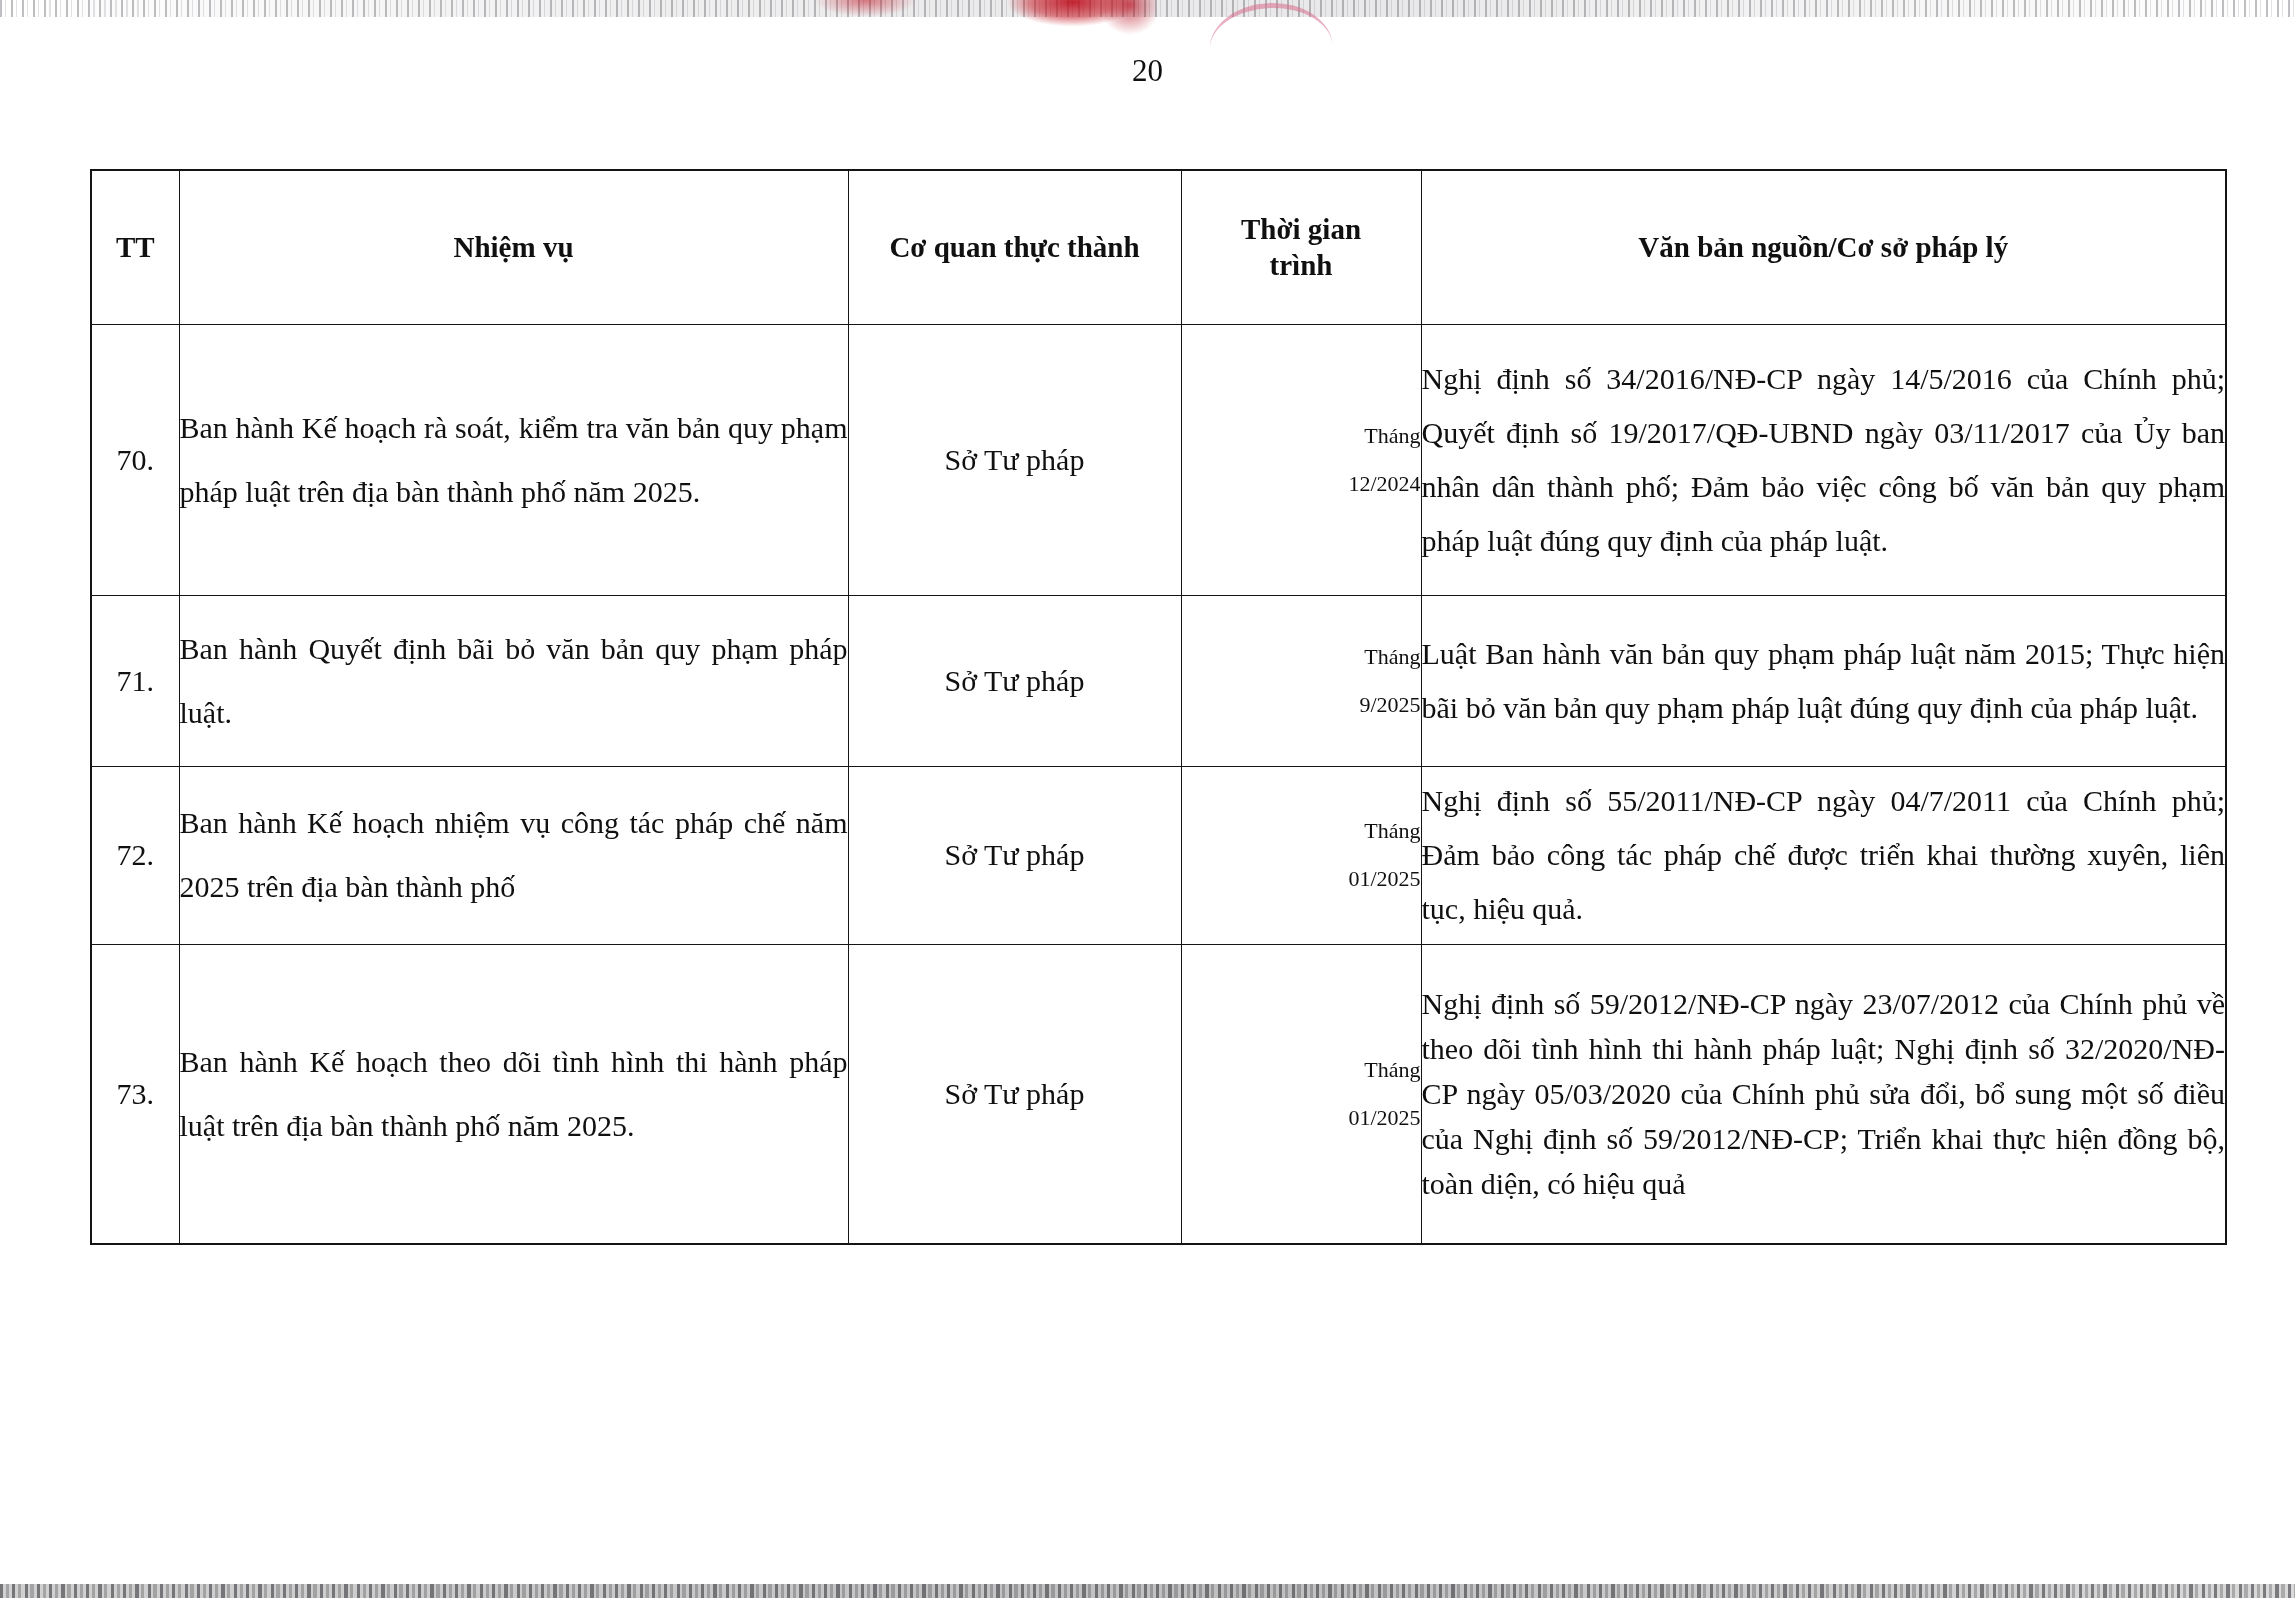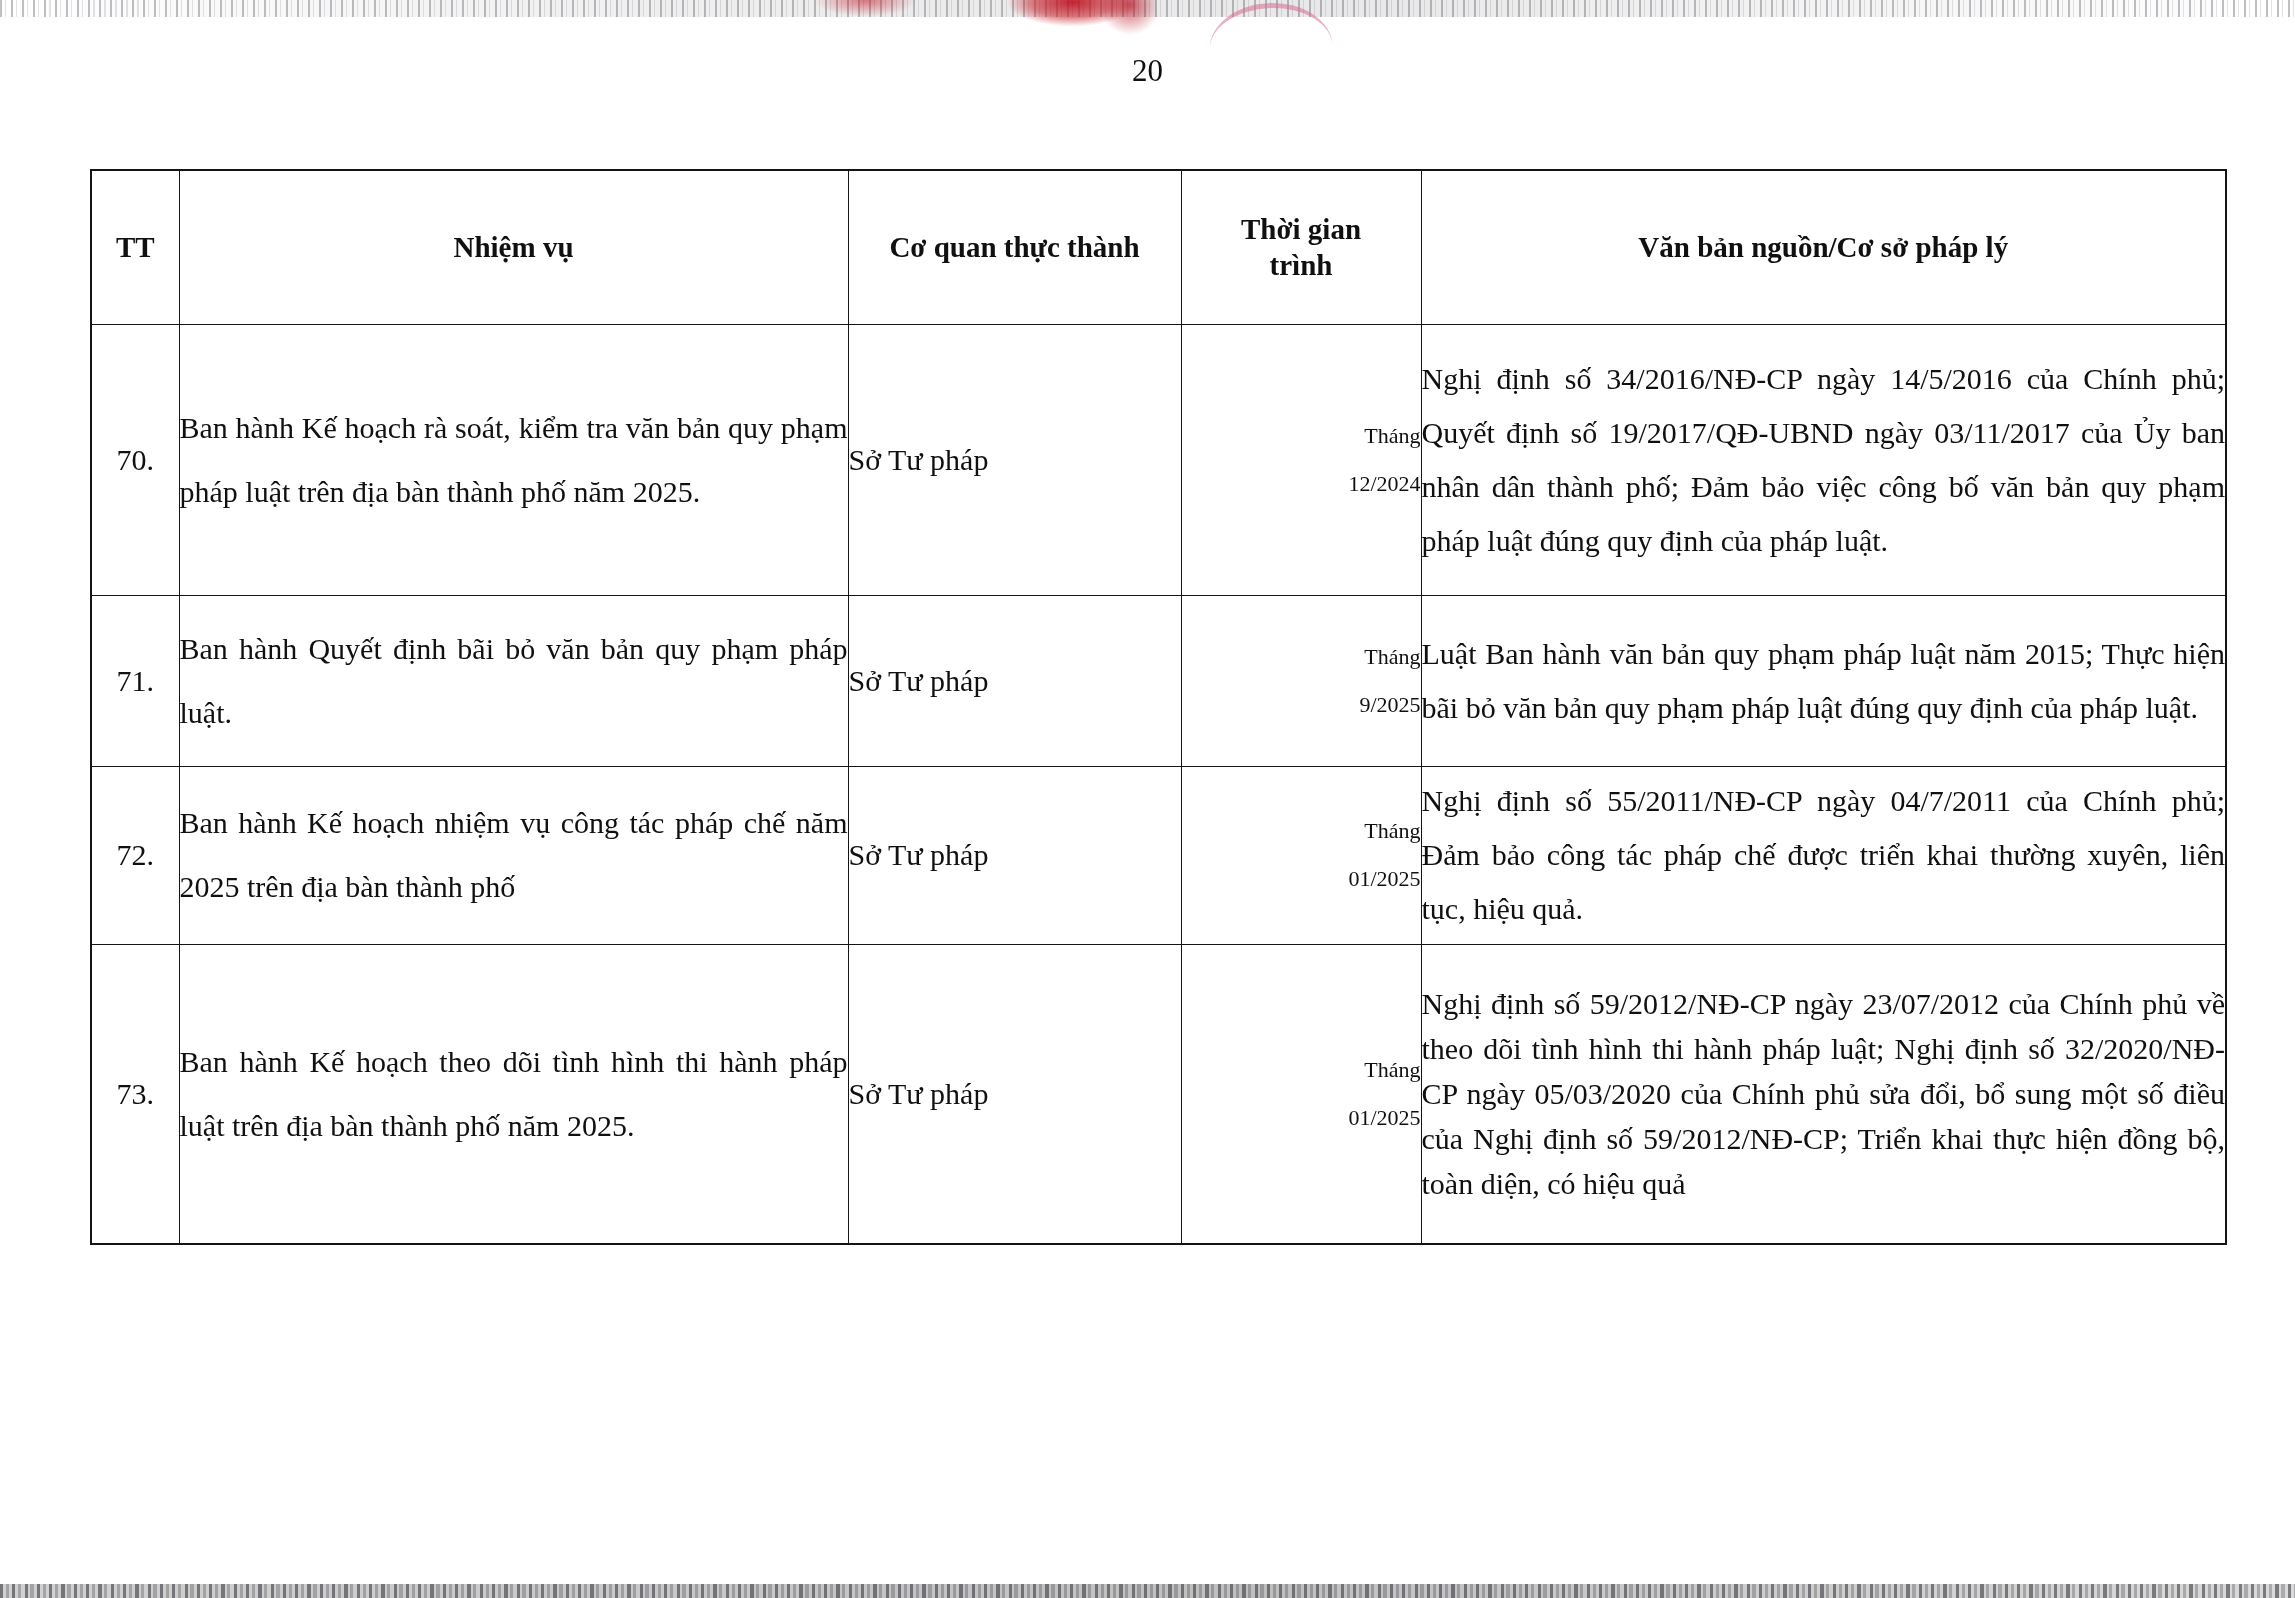--- a/index.html
+++ b/index.html
@@ -71,21 +71,21 @@
   tr.r-cont{height:171px;}
   tr.r-70{height:271px;}
   tr.r-71{height:171px;}
   tr.r-72{height:178px;}
   tr.r-73{height:300px;}
   td.tt{text-align:center;font-size:30px;}
   td.task{
     text-align:justify;font-size:30px;line-height:64px;
     padding:0 19.4px 0 20.7px;
   }
-  td.agency{text-align:left;font-size:30px;}
+  td.agency{text-align:center;font-size:30px;}
   td.time{text-align:right;font-size:22px;line-height:48px;white-space:pre-line;}
   td.src{
     text-align:justify;font-size:30px;line-height:54px;
     padding:0 14px 0 17px;
   }
   tr.r-73 td.src{line-height:45px;}
 </style>
 </head>
 <body>
 

